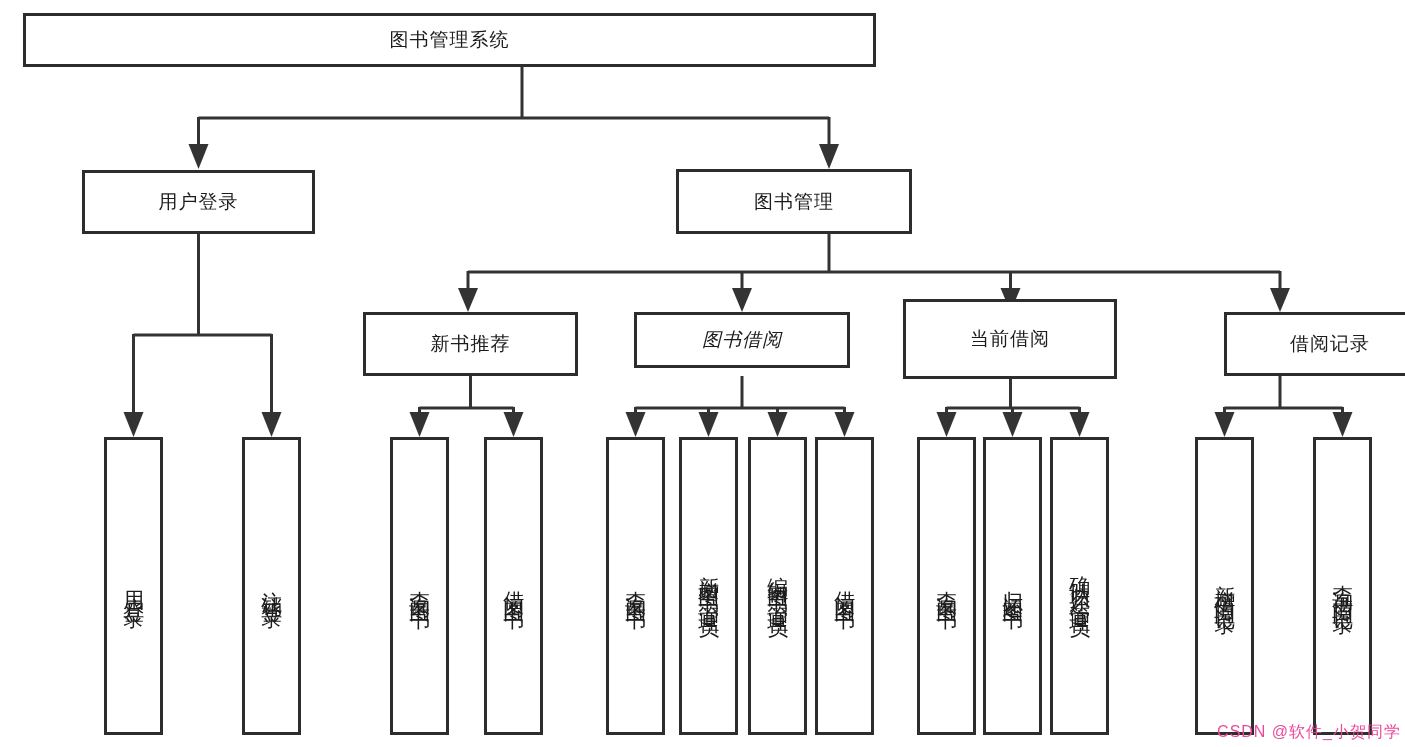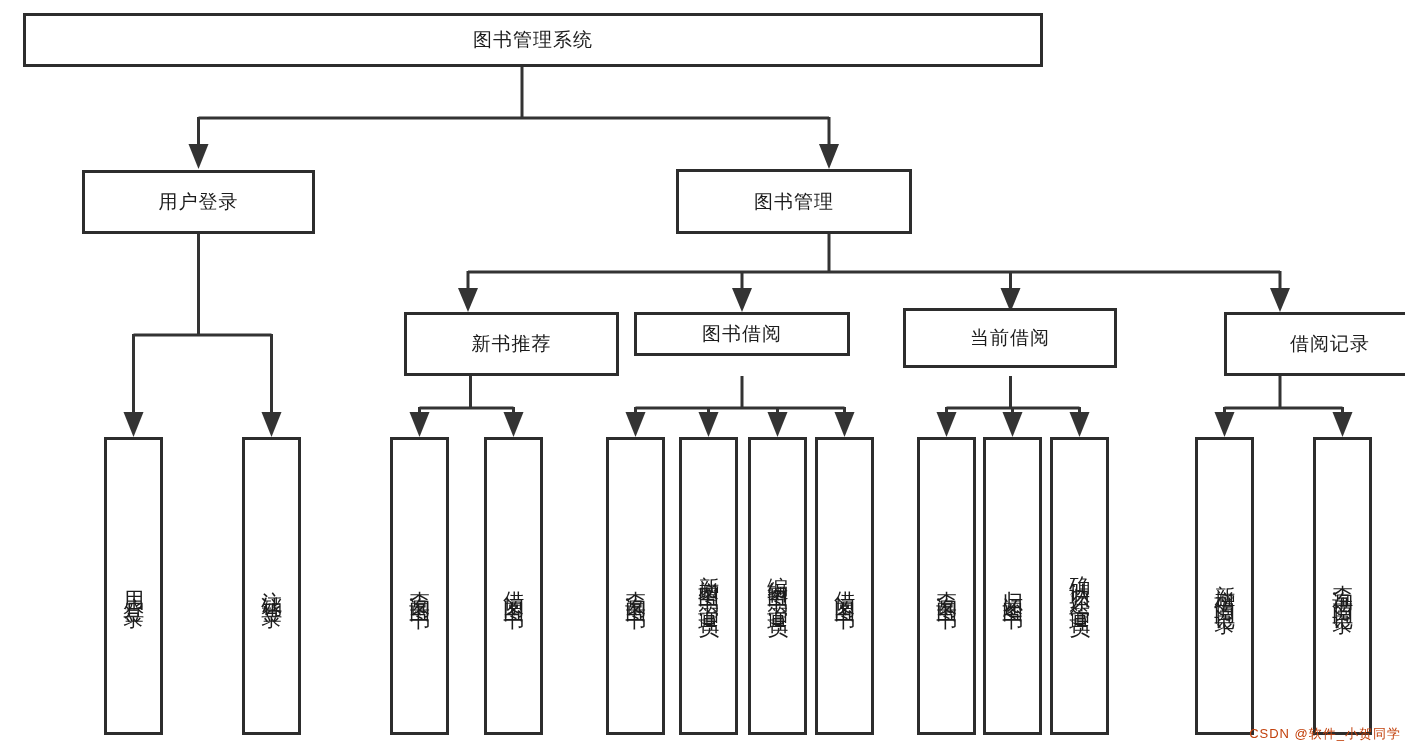--- a/index.html
+++ b/index.html
@@ -34,47 +34,47 @@
   .hnode { font-size: 19px; letter-spacing: 1px; }
   .vnode { font-size: 21px; }
   .vnode .vtext {
     writing-mode: vertical-rl;
     text-orientation: mixed;
     letter-spacing: 6px;
     line-height: 1.25;
     white-space: nowrap;
   }
   
-  #root-box        { left: 23px;   top: 13px;  width: 1020px; height: 54px; }
+  #root-box        { left: 23px;   top: 13px;  width: 853px; height: 54px; }
   #n-user-login    { left: 82px;   top: 170px; width: 233px; height: 64px; }
   #n-book-mgmt     { left: 676px;  top: 169px; width: 236px; height: 65px; }
-  #n-new-books     { left: 363px;  top: 312px; width: 215px; height: 64px; margin-left: 41px; }
-  #n-book-borrow   { left: 634px;  top: 312px; width: 216px; height: 44px; }
-  #n-current-borrow{ left: 903px;  top: 308px; width: 214px; height: 60px; }
+  #n-new-books     { left: 363px;  top: 312px; width: 215px; height: 64px; }
+  #n-book-borrow   { left: 634px;  top: 312px; width: 216px; height: 56px; font-style: italic; }
+  #n-current-borrow{ left: 903px;  top: 299px; width: 214px; height: 80px; }
   #n-borrow-records{ left: 1224px; top: 312px; width: 212px; height: 64px; }
   .leaf { top: 437px; width: 59px; height: 298px; }
   #l-1  { left: 104px; }
   #l-2  { left: 242px; }
   #l-3  { left: 390px; }
   #l-4  { left: 484px; }
   #l-5  { left: 606px; }
   #l-6  { left: 679px; }
   #l-7  { left: 748px; }
   #l-8  { left: 815px; }
   #l-9  { left: 917px; }
   #l-10 { left: 983px; }
   #l-11 { left: 1050px; }
   #l-12 { left: 1195px; }
   #l-13 { left: 1313px; }
   #watermark {
     position: absolute;
     right: 4px;
     bottom: 4px;
-    font-size: 13px;
-    color: #c2410c;
+    font-size: 16px;
+    color: #ec4899;
     letter-spacing: 1px;
     white-space: nowrap;
   }
 </style>
 </head>
 <body>
 
 <div id="stage">
 
   <svg id="connectors" viewBox="0 0 1405 747" xmlns="http://www.w3.org/2000/svg">

